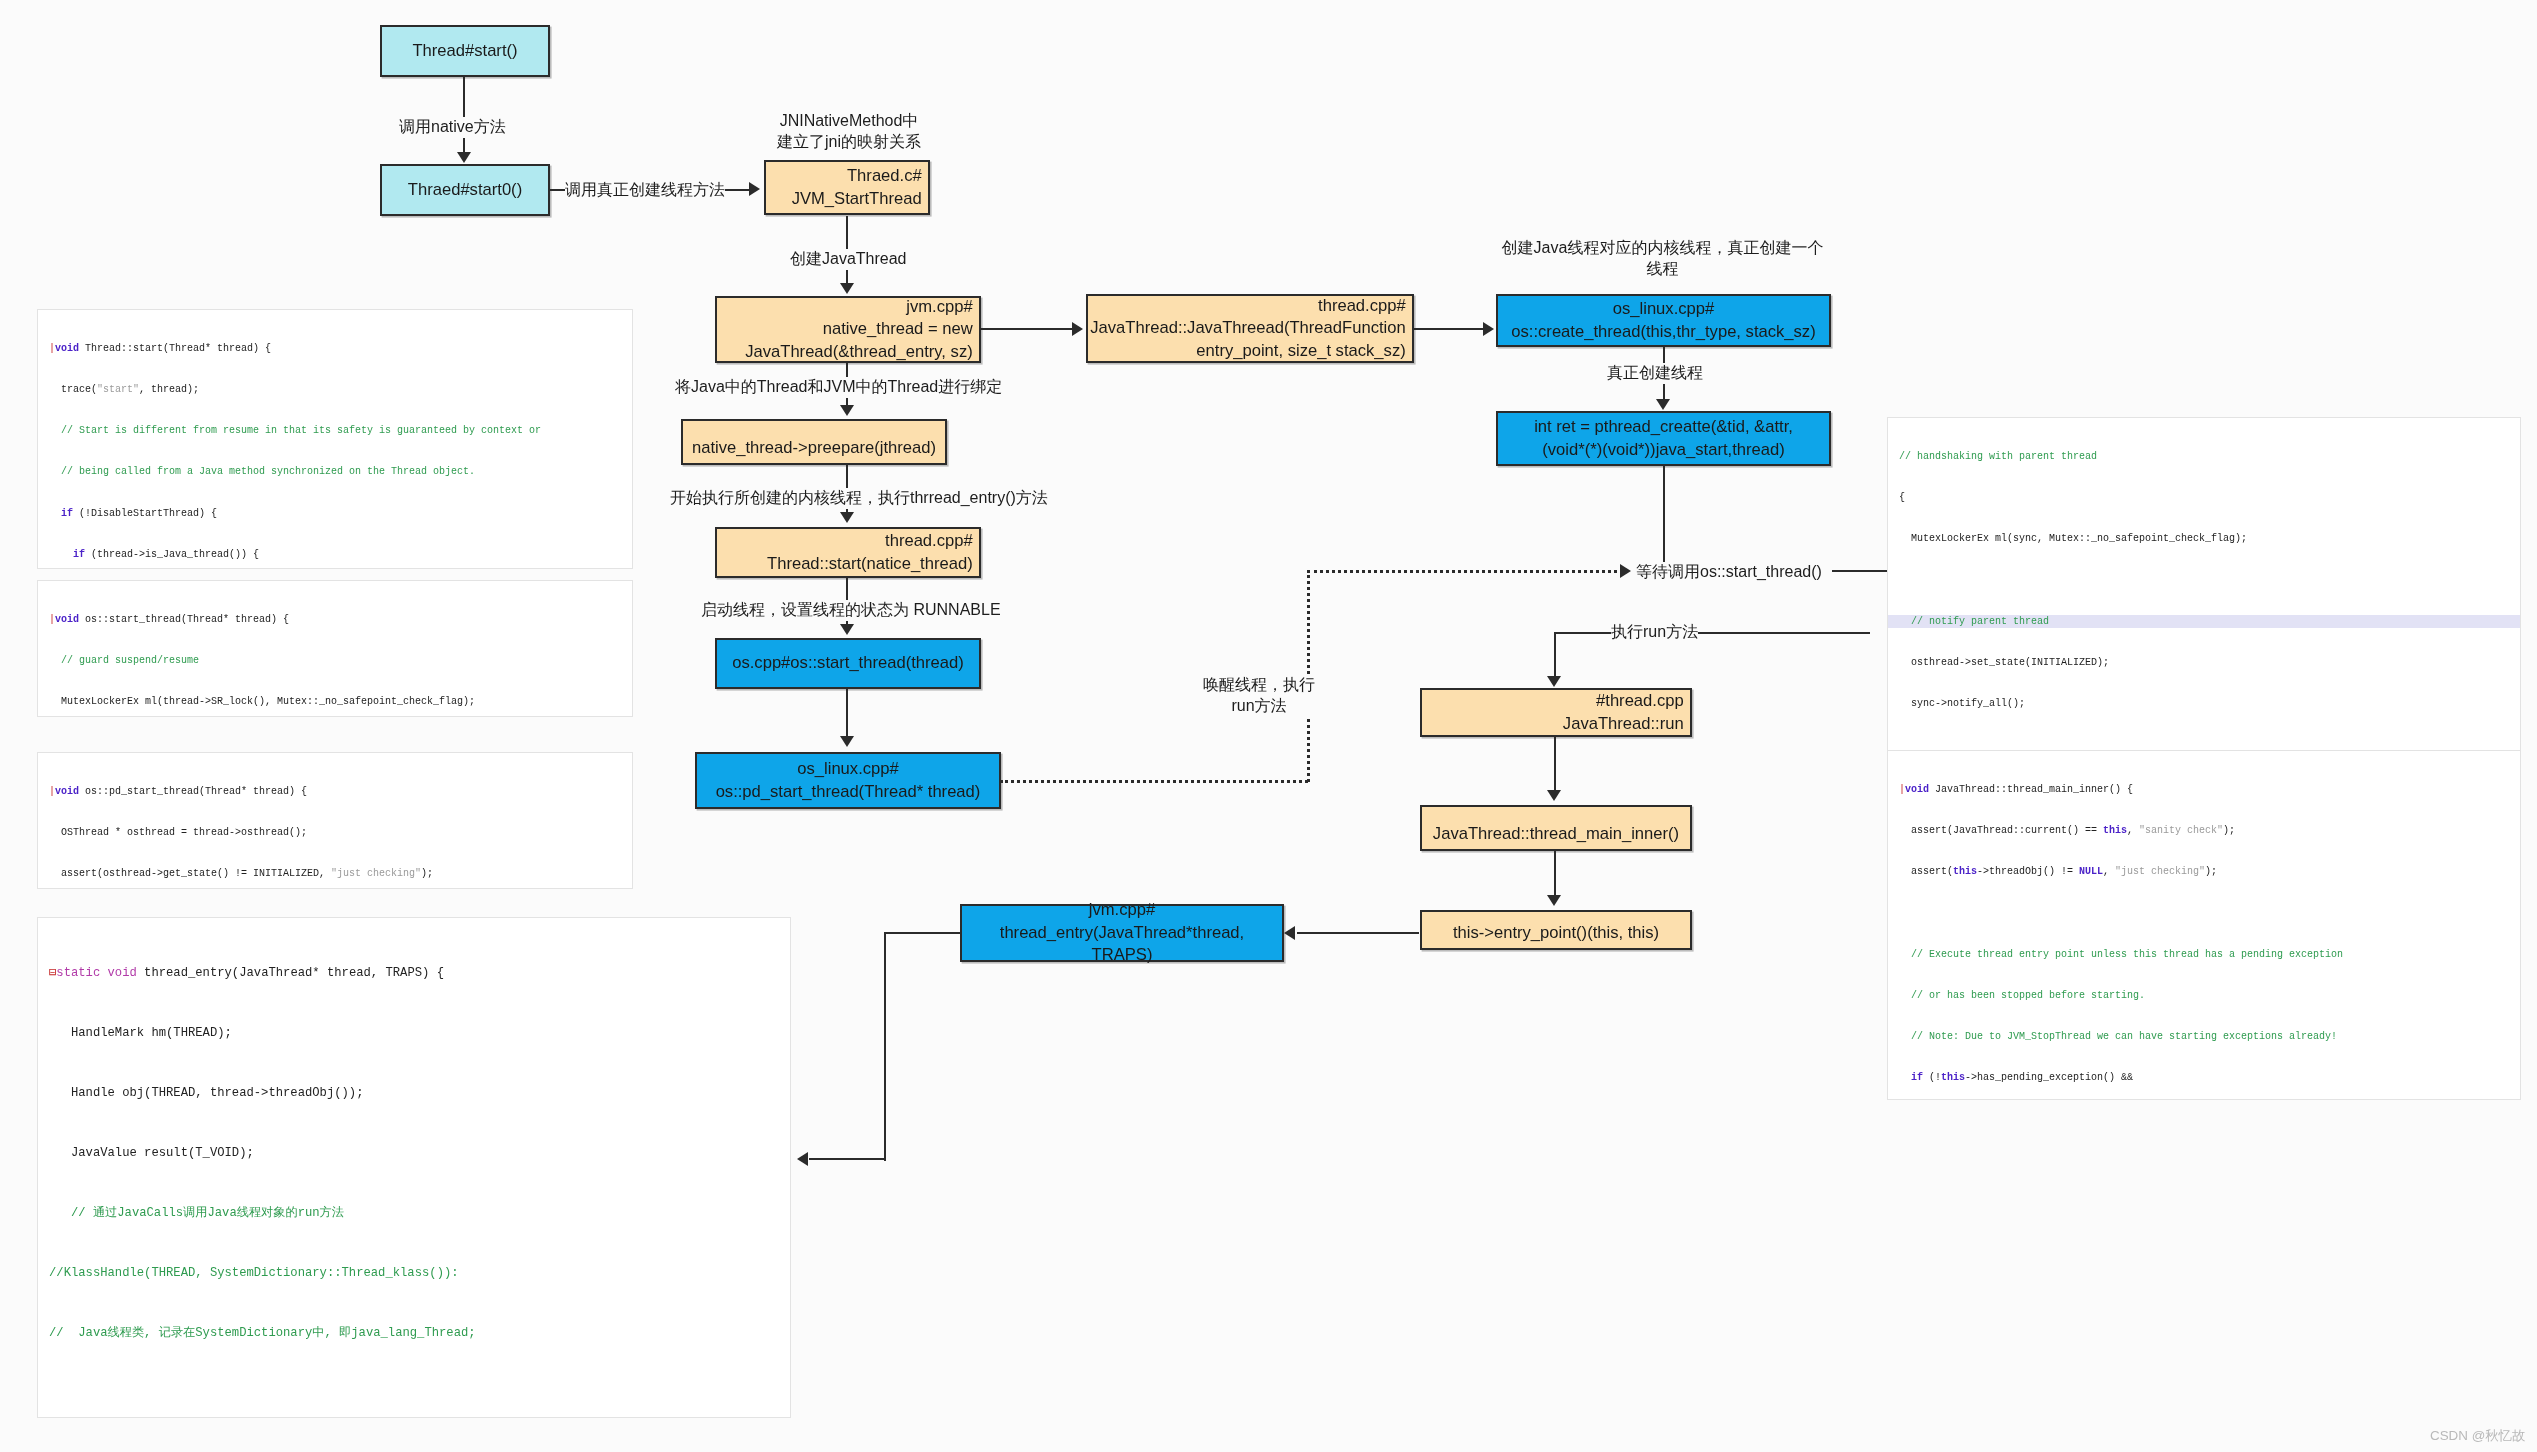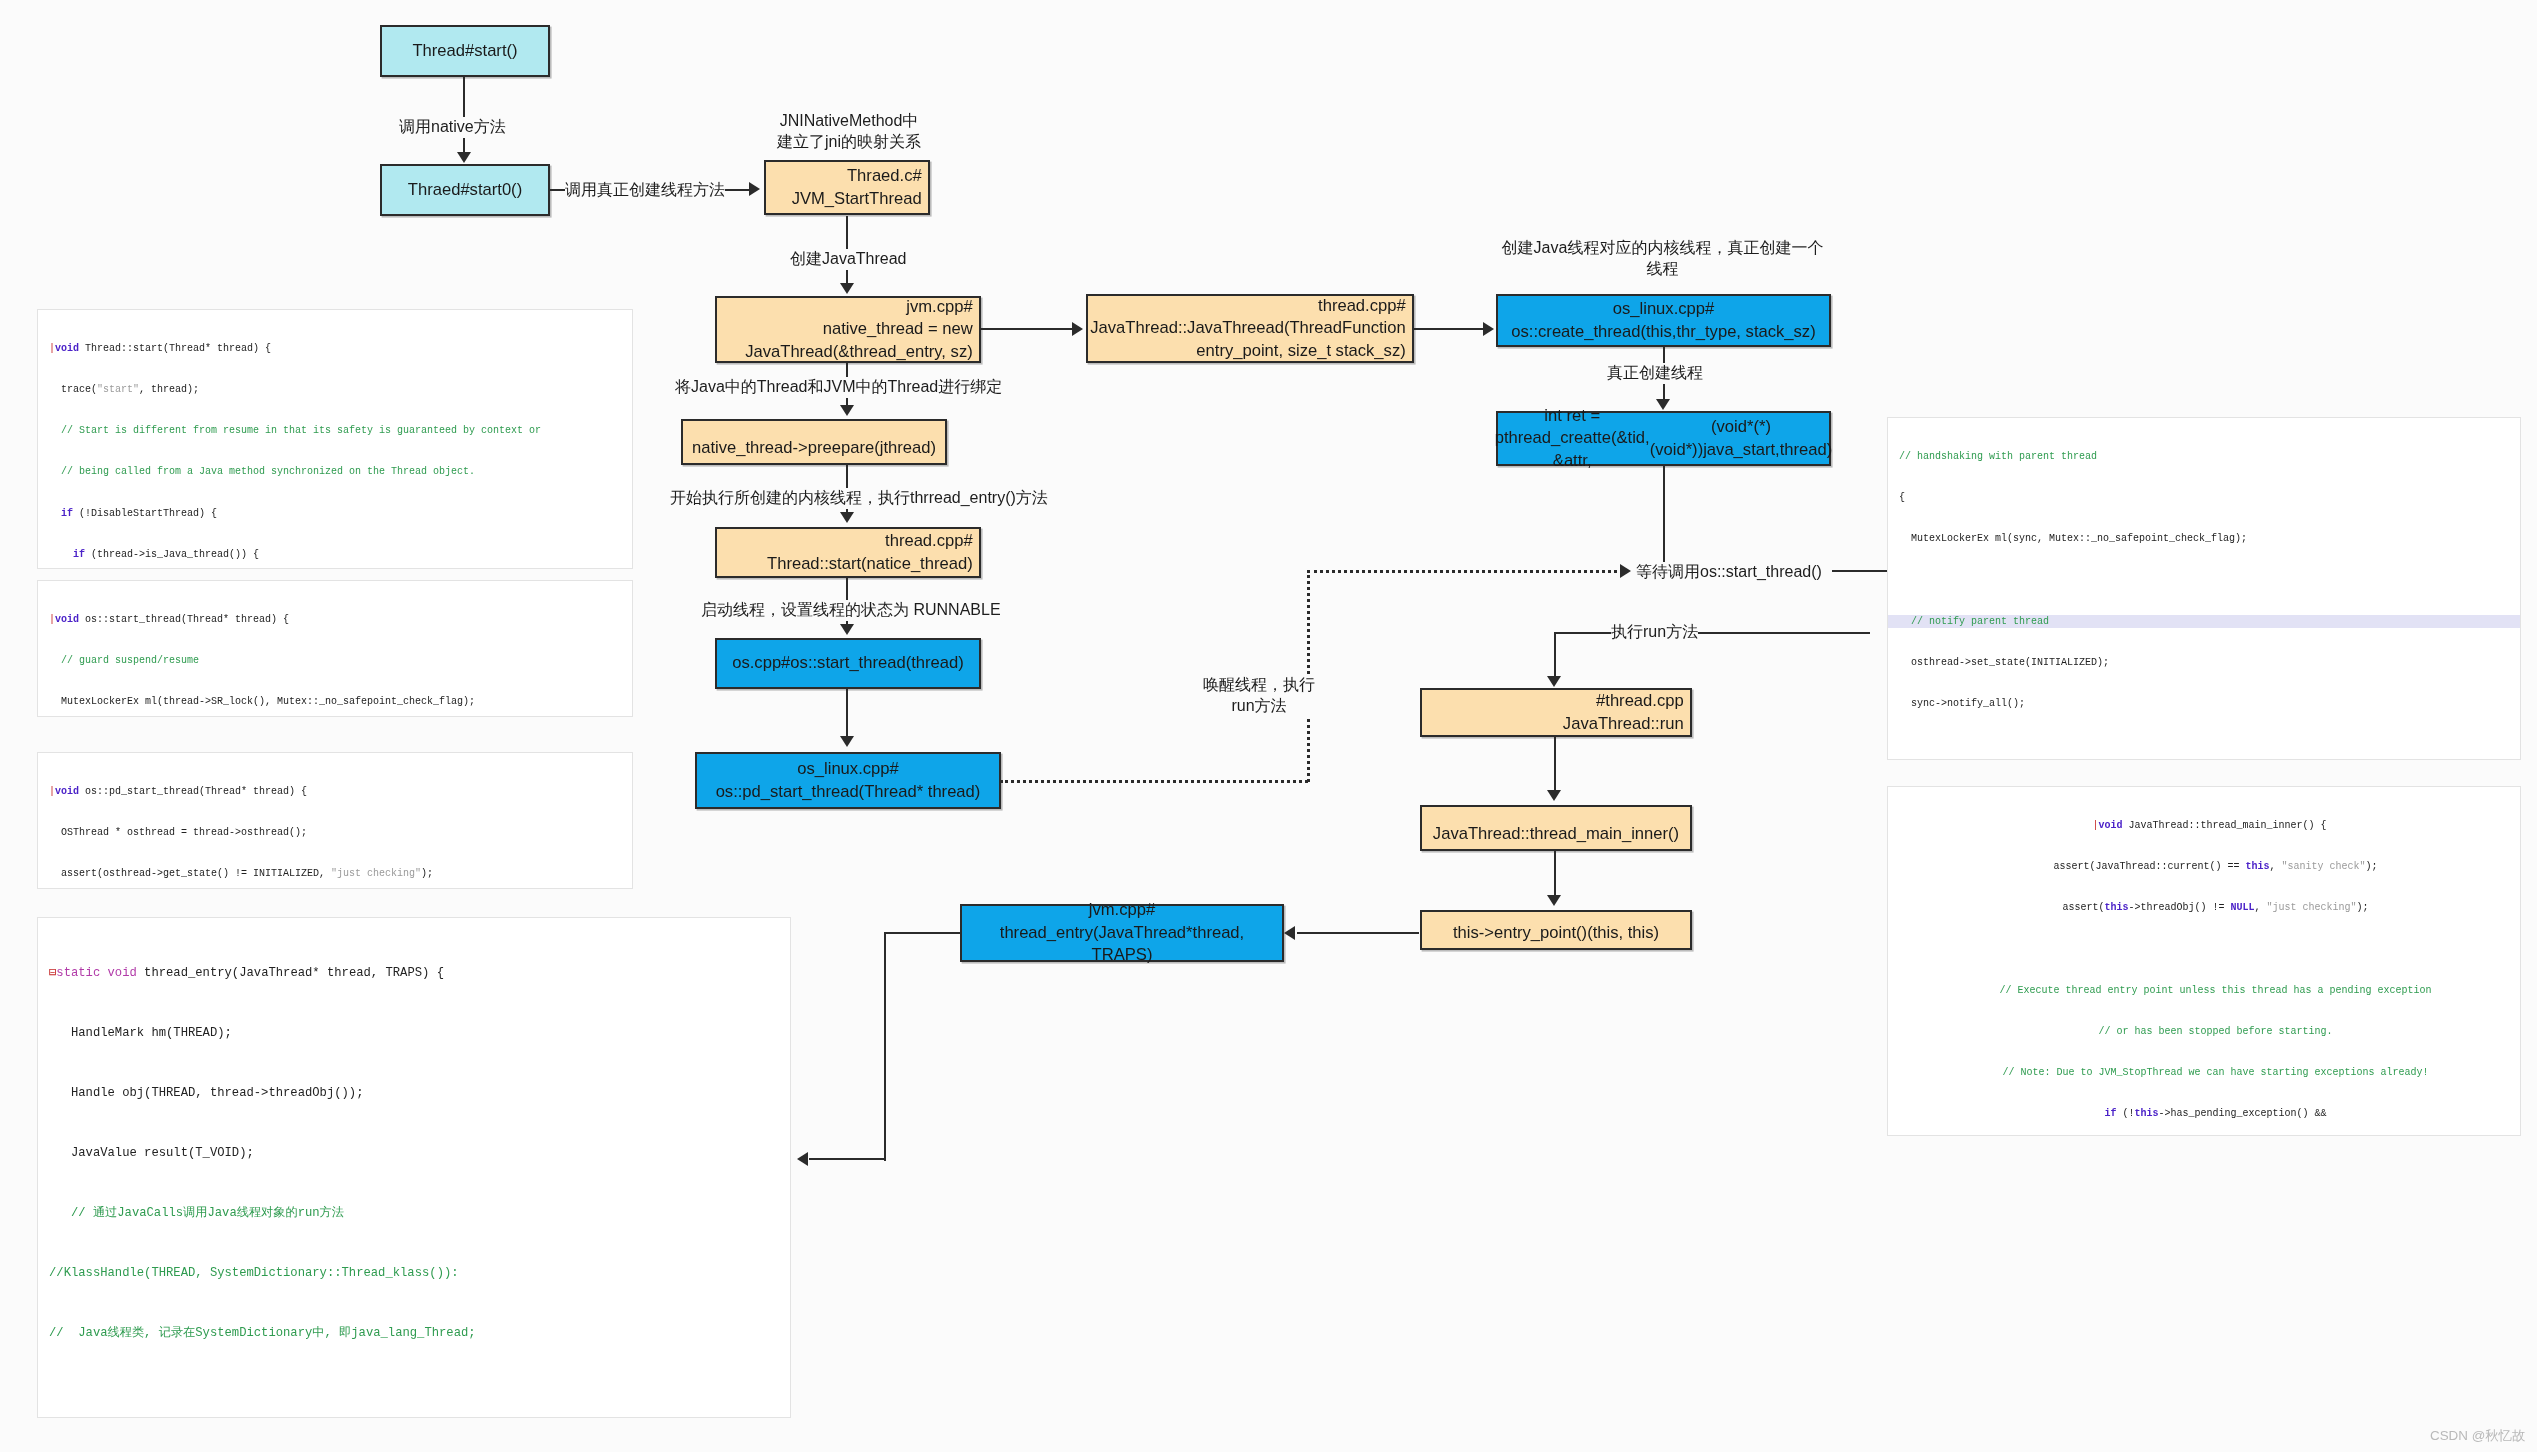--- a/index.html
+++ b/index.html
@@ -85,21 +85,21 @@
     <span>thread.cpp#</span>
     <span>JavaThread::JavaThreead(ThreadFunction</span>
     <span>entry_point, size_t stack_sz)</span>
   </div>
 
   <div class="node n-pink" style="left:1496px;top:294px;width:335px;height:53px;flex-direction:column;">
     <span>os_linux.cpp#</span>
     <span>os::create_thread(this,thr_type, stack_sz)</span>
   </div>
 
-  <div class="node n-pink" style="left:1496px;top:411px;width:335px;height:55px;flex-direction:row;">
+  <div class="node n-pink" style="left:1496px;top:411px;width:335px;height:55px;flex-direction:column;">
     <span>int ret = pthread_creatte(&amp;tid, &amp;attr,</span>
     <span>(void*(*)(void*))java_start,thread)</span>
   </div>
 
   <div class="node n-orange" style="left:681px;top:419px;width:266px;height:46px;">
     <span>native_thread-&gt;preepare(jthread)</span>
   </div>
 
   <div class="node n-orange" style="left:715px;top:527px;width:266px;height:51px;flex-direction:column;">
     <span>thread.cpp#</span>
@@ -285,21 +285,21 @@
     
     
     
     
     
     
     
     
   </div>
 
-  <div class="codepanel" style="left:1887px;top:786px;width:632px;height:339px;text-align:center;">
+  <div class="codepanel" style="left:1887px;top:750px;width:632px;height:339px;">
     <div class="ln-row"><span class="rd">|</span><span class="kw">void</span> JavaThread::thread_main_inner() {</div>
     <div class="ln-row">  assert(JavaThread::current() == <span class="kw">this</span>, <span class="st">"sanity check"</span>);</div>
     <div class="ln-row">  assert(<span class="kw">this</span>-&gt;threadObj() != <span class="kw">NULL</span>, <span class="st">"just checking"</span>);</div>
     <div class="ln-row"> </div>
     <div class="ln-row"><span class="cm">  // Execute thread entry point unless this thread has a pending exception</span></div>
     <div class="ln-row"><span class="cm">  // or has been stopped before starting.</span></div>
     <div class="ln-row"><span class="cm">  // Note: Due to JVM_StopThread we can have starting exceptions already!</span></div>
     <div class="ln-row">  <span class="kw">if</span> (!<span class="kw">this</span>-&gt;has_pending_exception() &amp;&amp;</div>
     
     

